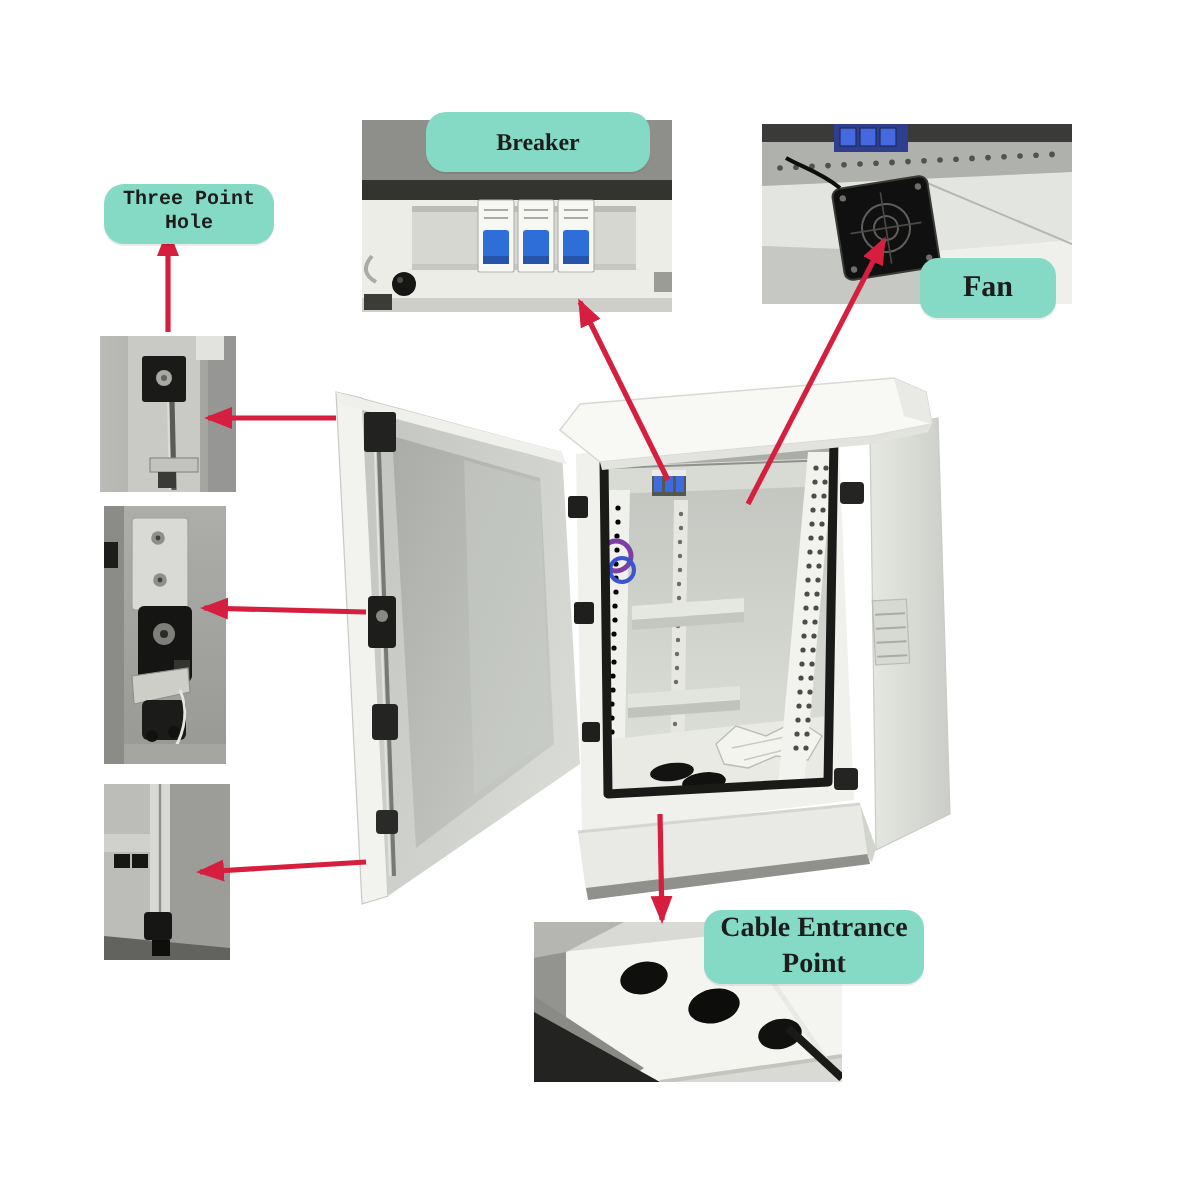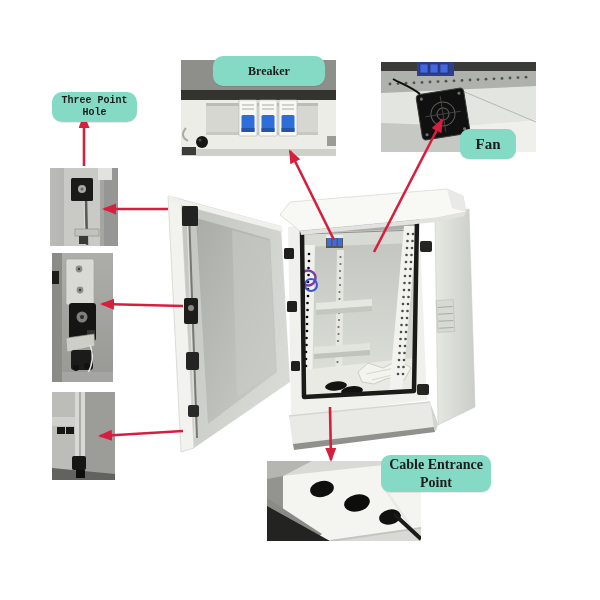--- a/index.html
+++ b/index.html
@@ -7,22 +7,22 @@
           font-family:"Liberation Serif", serif;}
   .illustration{position:absolute;left:0;top:0;width:600px;height:600px;}
   .callout{position:absolute;display:flex;flex-direction:column;align-items:center;justify-content:center;
            background:var(--label-bg,#85DAC6);color:var(--label-text,#1C1C1C);
            font-weight:bold;text-align:center;z-index:5;line-height:1.25;
            box-shadow:0 1px 0 rgba(0,0,0,0.08);}
   .callout .ln{display:block;}
   #lbl-lock{left:52px;top:79px;width:85px;height:30px;border-radius:10px;
             font-family:"Liberation Mono", monospace;font-size:10px;letter-spacing:0px;margin-top:13px;}
   #lbl-breaker{left:213px;top:56px;width:112px;height:30px;border-radius:10px;font-size:12px;}
-  #lbl-fan{left:460px;top:129px;width:56px;height:30px;border-radius:9px;font-size:15px;}
-  #lbl-cable{left:352px;top:455px;width:110px;height:37px;border-radius:9px;font-size:14px;margin-left:29px;}
+  #lbl-fan{left:460px;top:129px;width:68px;height:30px;border-radius:9px;font-size:15px;}
+  #lbl-cable{left:352px;top:455px;width:110px;height:37px;border-radius:9px;font-size:14px;}
 </style>
 </head>
 <body>
 
 <div class="canvas">
 
 <svg class="illustration" viewBox="0 0 600 600">
   <defs>
     <marker id="ah" orient="auto" markerUnits="userSpaceOnUse" markerWidth="15" markerHeight="12" refX="12" refY="5.5">
       <path d="M0,0 L14,5.5 L0,11 Z" fill="#D61F3E"></path>

